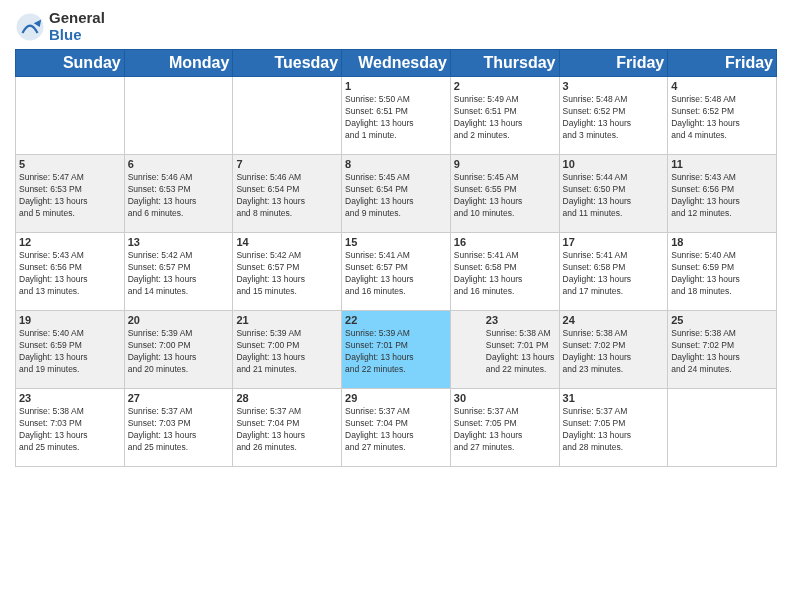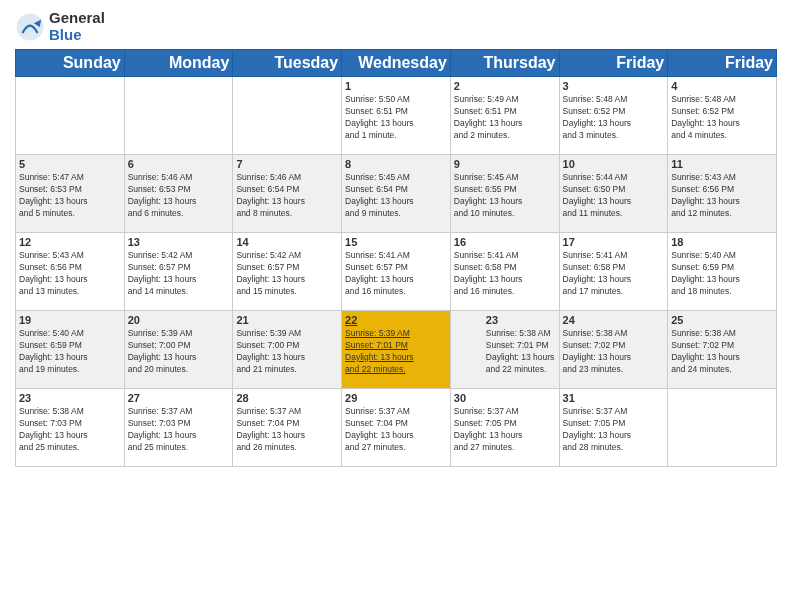--- a/index.html
+++ b/index.html
@@ -281,21 +281,21 @@
 Daylight: 13 hours
 and 20 minutes.</div>
           </td>
           <td style="background: rgb(240, 240, 240);">
             <span class="day-number">21</span>
             <div class="day-info" style="white-space: pre-line;">Sunrise: 5:39 AM
 Sunset: 7:00 PM
 Daylight: 13 hours
 and 21 minutes.</div>
           </td>
-          <td style="background: #eab308; text-decoration: underline;">
+          <td style="background: #7dd3fc;">
             <span class="day-number">22</span>
             <div class="day-info" style="white-space: pre-line;">Sunrise: 5:39 AM
 Sunset: 7:01 PM
 Daylight: 13 hours
 and 22 minutes.</div>
           </td>
           <td style="background: rgb(240, 240, 240); padding-left: 35px;">
             <span class="day-number">23</span>
             <div class="day-info" style="white-space: pre-line;">Sunrise: 5:38 AM
 Sunset: 7:01 PM

